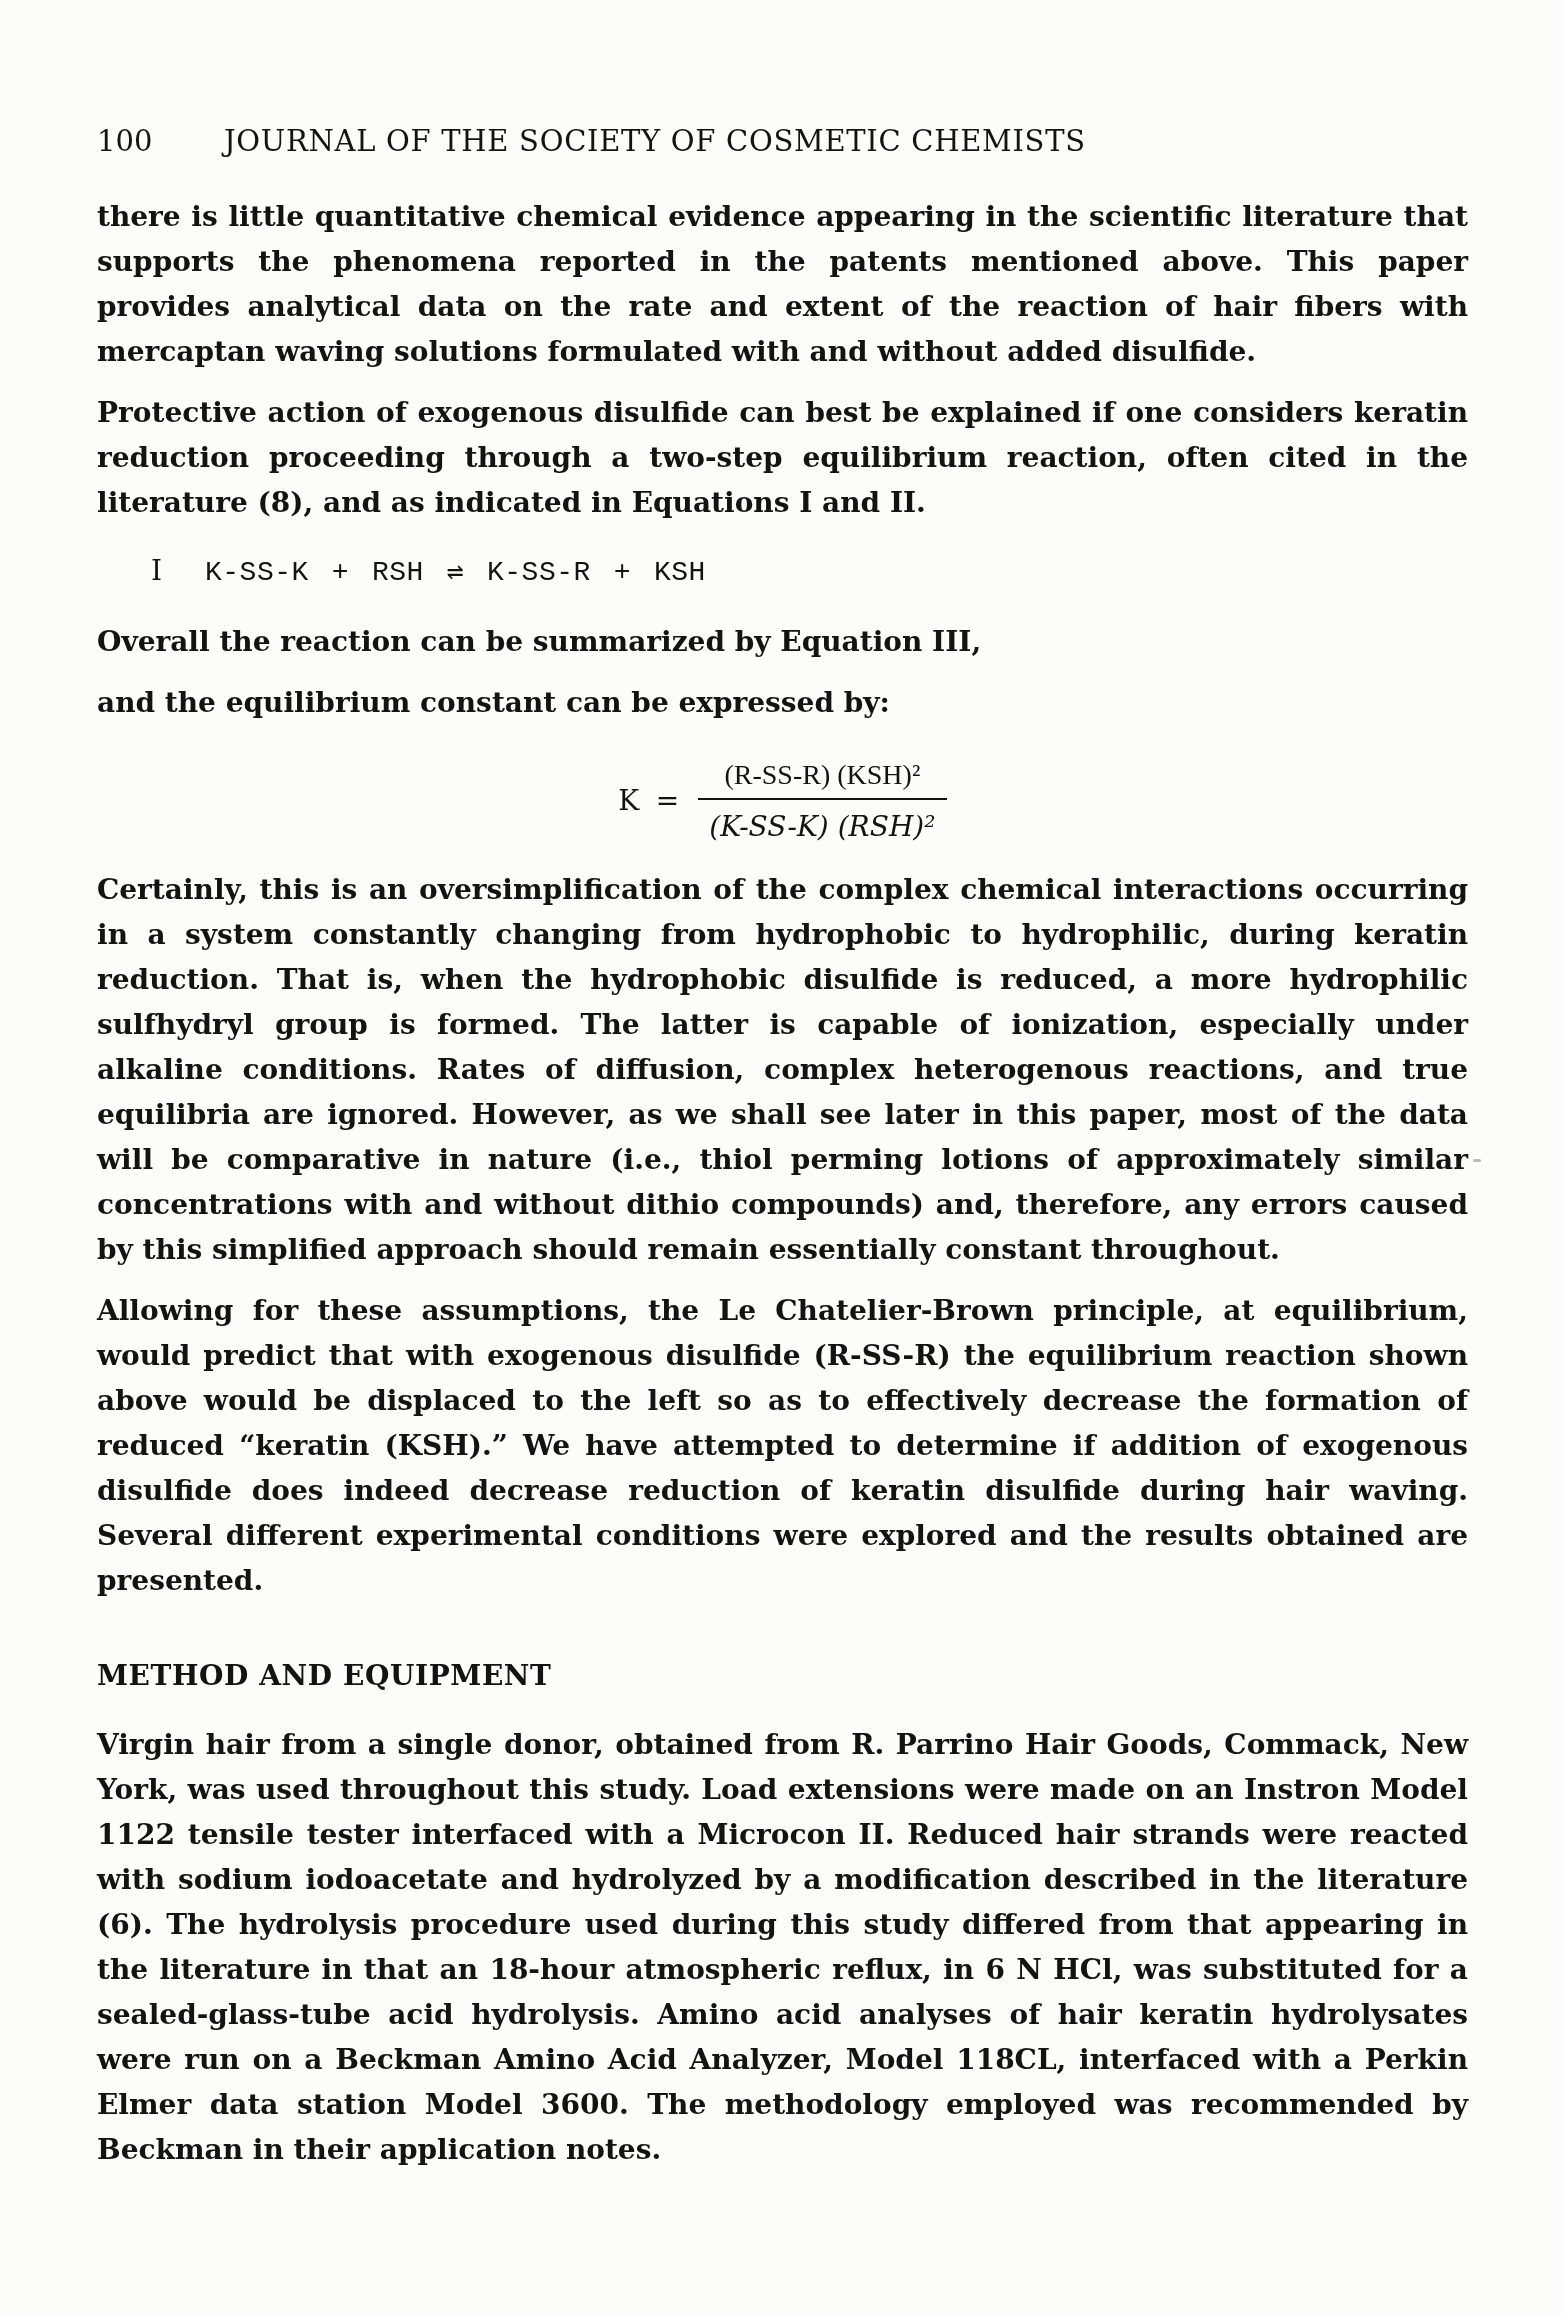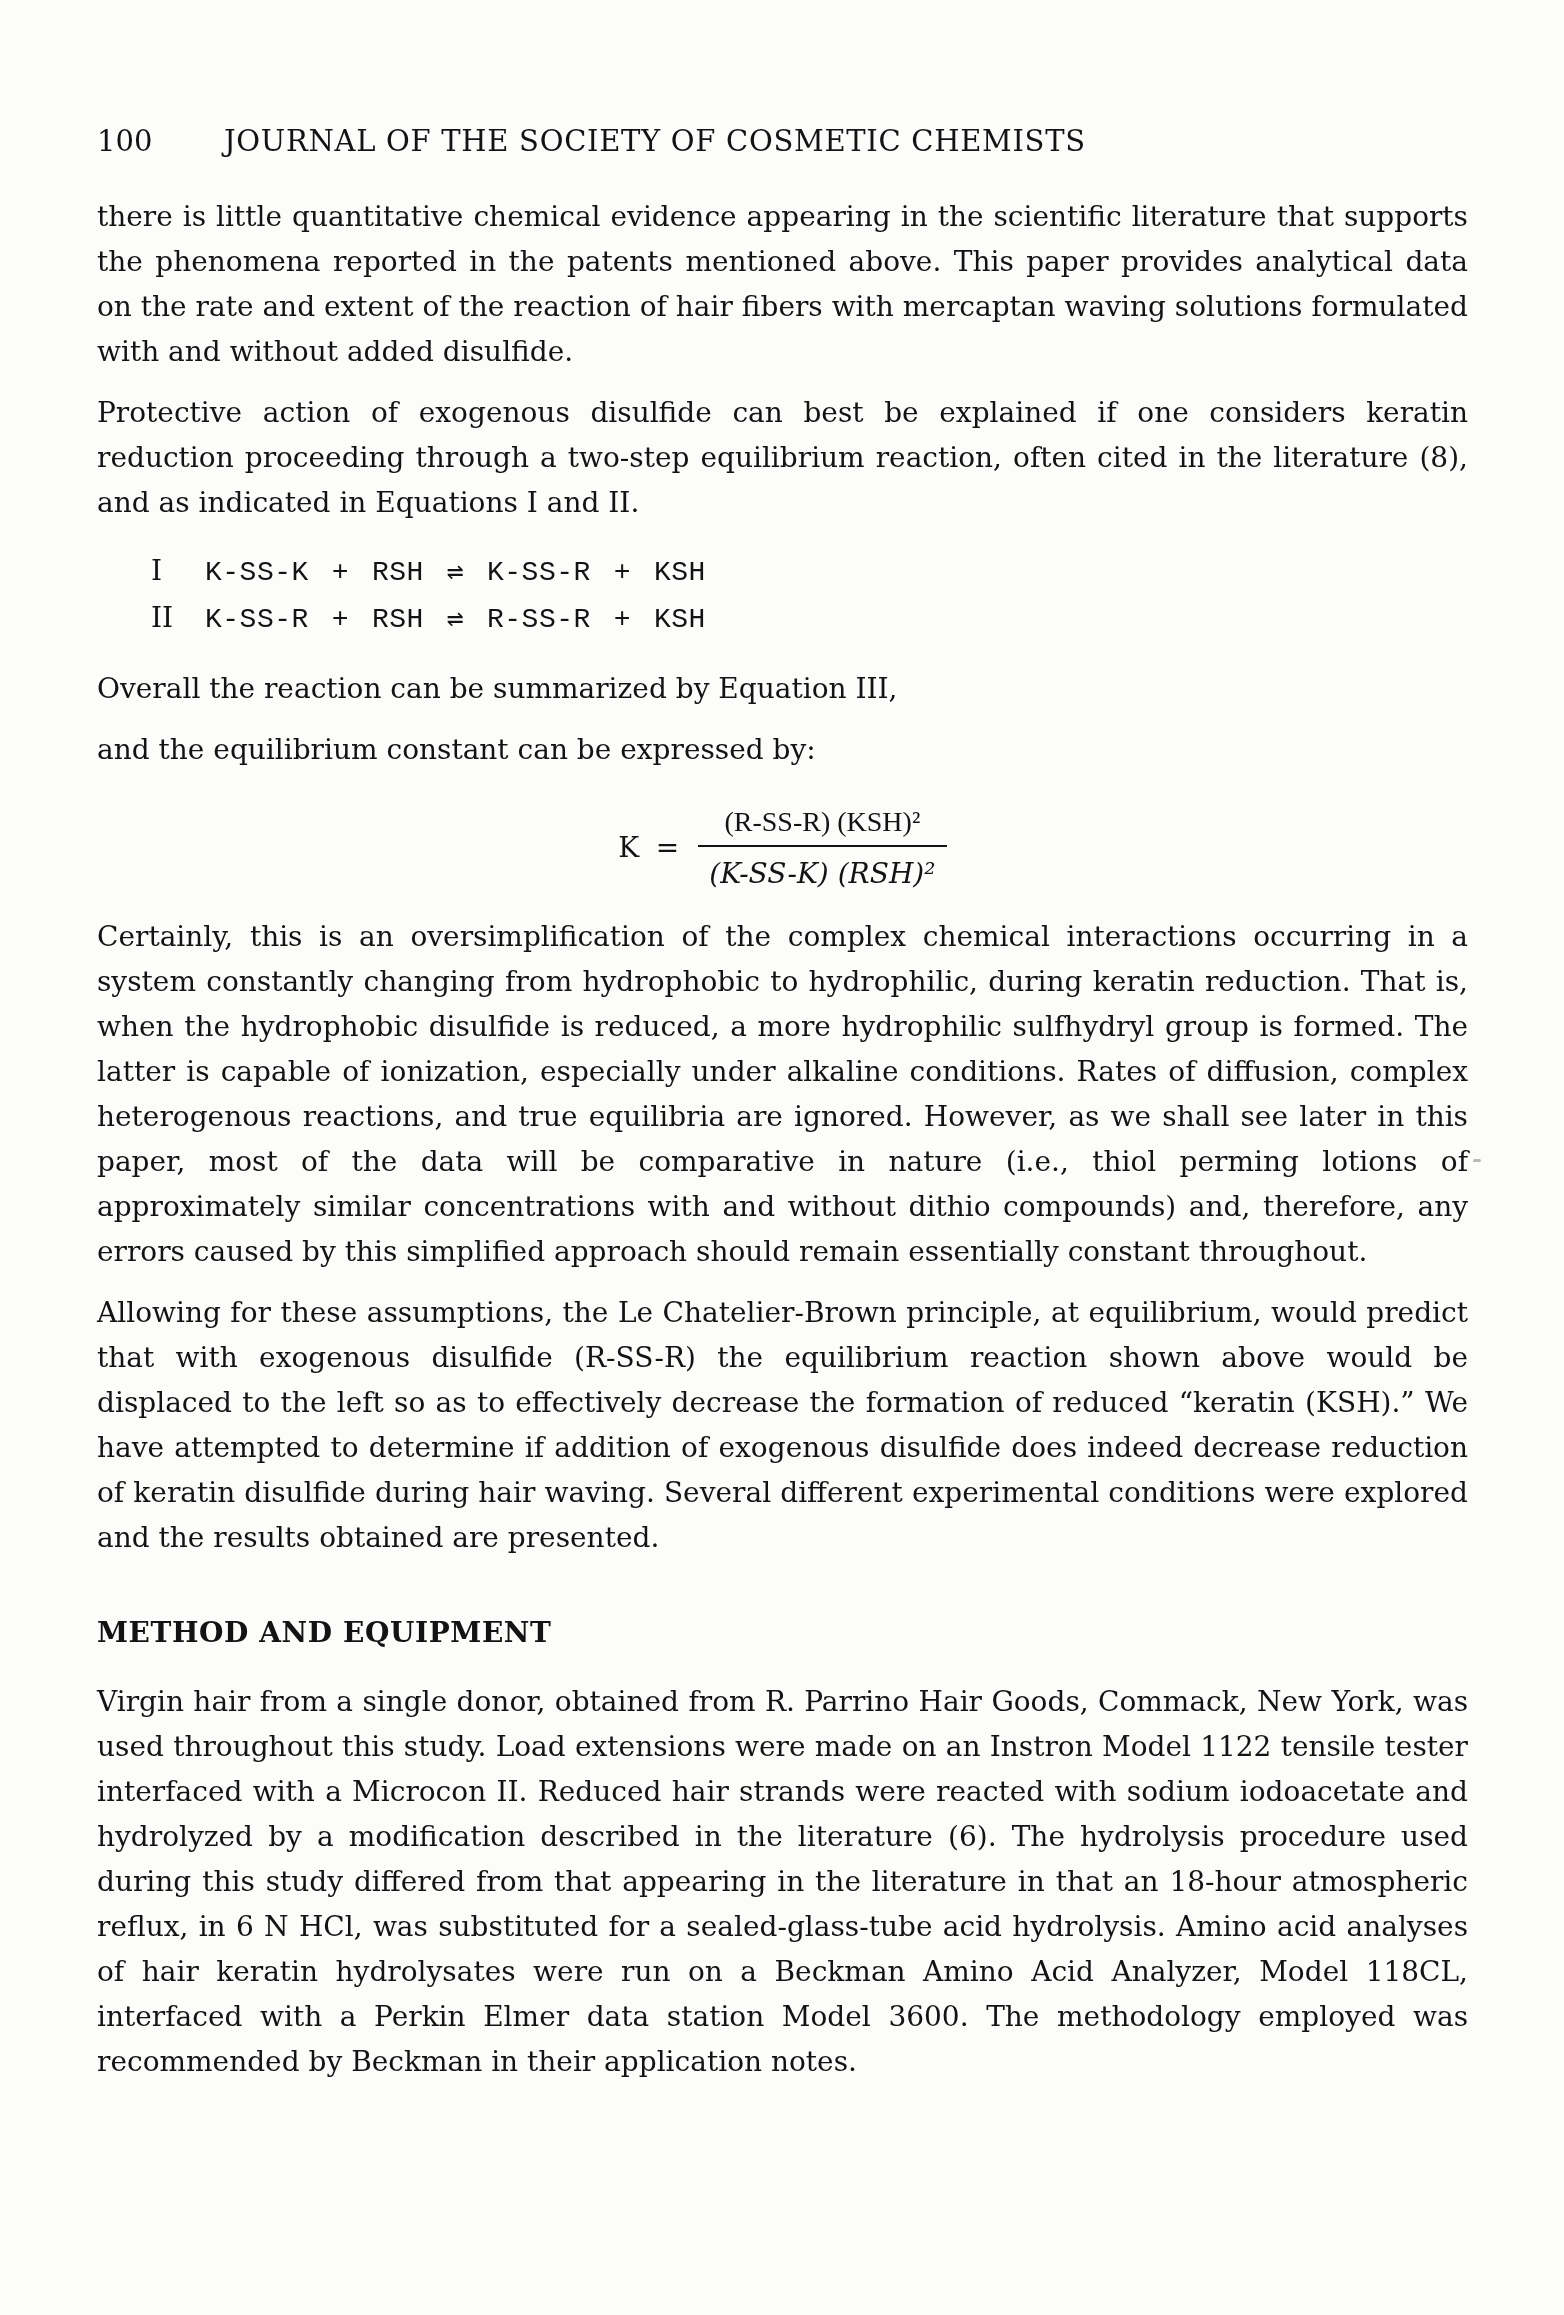--- a/index.html
+++ b/index.html
@@ -28,20 +28,21 @@
   .journal-title { letter-spacing: 0.7px; white-space: nowrap; }
 
   .page-body {
     margin-top: 36px;
     font-size: 28px;
     line-height: 45px;
   }
   .para {
     margin: 16px 0 0 0;
     text-align: justify;
+    font-weight: bold;
   }
   .para:first-child { margin-top: 0; }
 
   .equation-block { margin: 23.4px 0 23.4px 54px; }
   .equation { display: flex; align-items: baseline; }
   .eq-label { width: 54px; flex: none; }
   .eq-formula { letter-spacing: 0.5px; word-spacing: 5.6px; font-family: Liberation Mono, monospace; }
 
   .k-expression {
     display: flex;
@@ -100,24 +101,20 @@
 
     <p class="para">there is little quantitative chemical evidence appearing in the scientific literature that supports the phenomena reported in the patents mentioned above. This paper provides analytical data on the rate and extent of the reaction of hair fibers with mercaptan waving solutions formulated with and without added disulfide.</p>
 
     <p class="para">Protective action of exogenous disulfide can best be explained if one considers keratin reduction proceeding through a two-step equilibrium reaction, often cited in the literature (8), and as indicated in Equations I and II.</p>
 
     <div class="equation-block">
       <div class="equation">
         <span class="eq-label">I</span>
         <span class="eq-formula">K-SS-K + RSH ⇌ K-SS-R + KSH</span>
       </div>
-      <div class="equation">
-        <span class="eq-label">II</span>
-        <span class="eq-formula">K-SS-R + RSH ⇌ R-SS-R + KSH</span>
-      </div>
     </div>
 
     <p class="para">Overall the reaction can be summarized by Equation III,</p>
 
 
     <p class="para">and the equilibrium constant can be expressed by:</p>
 
     <div class="k-expression">
       <span class="k-lhs">K =</span>
       <span class="fraction">

